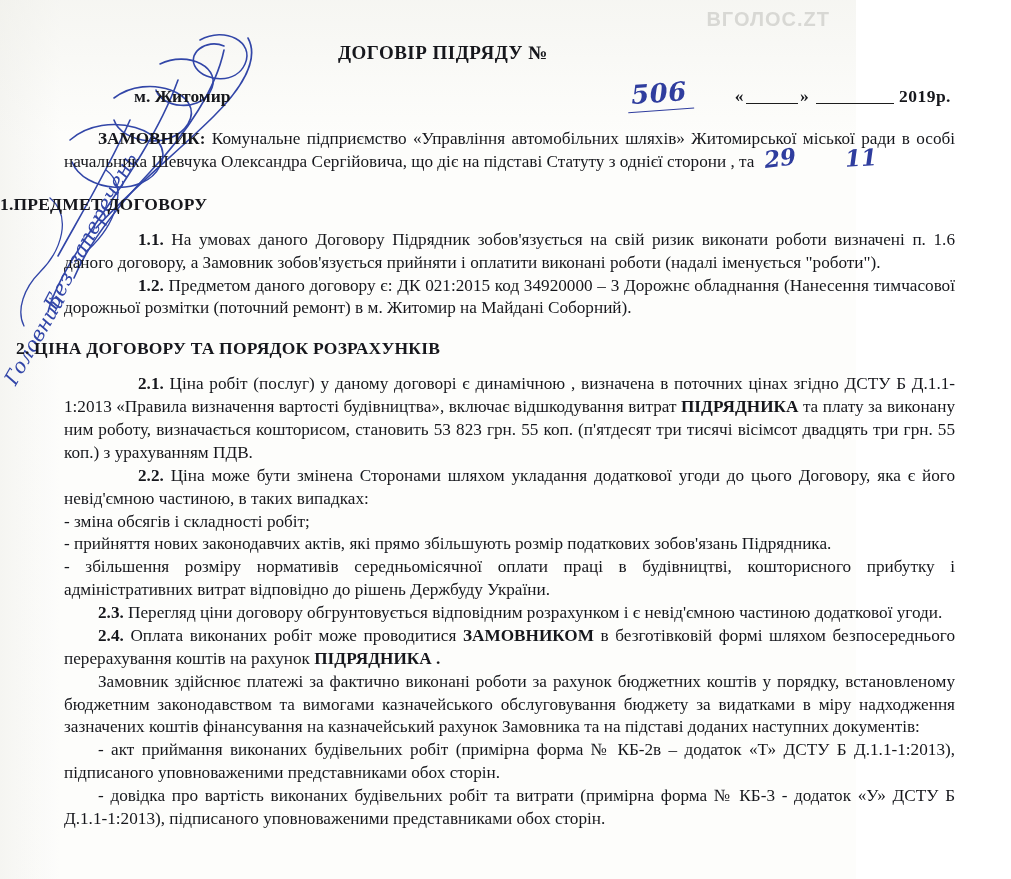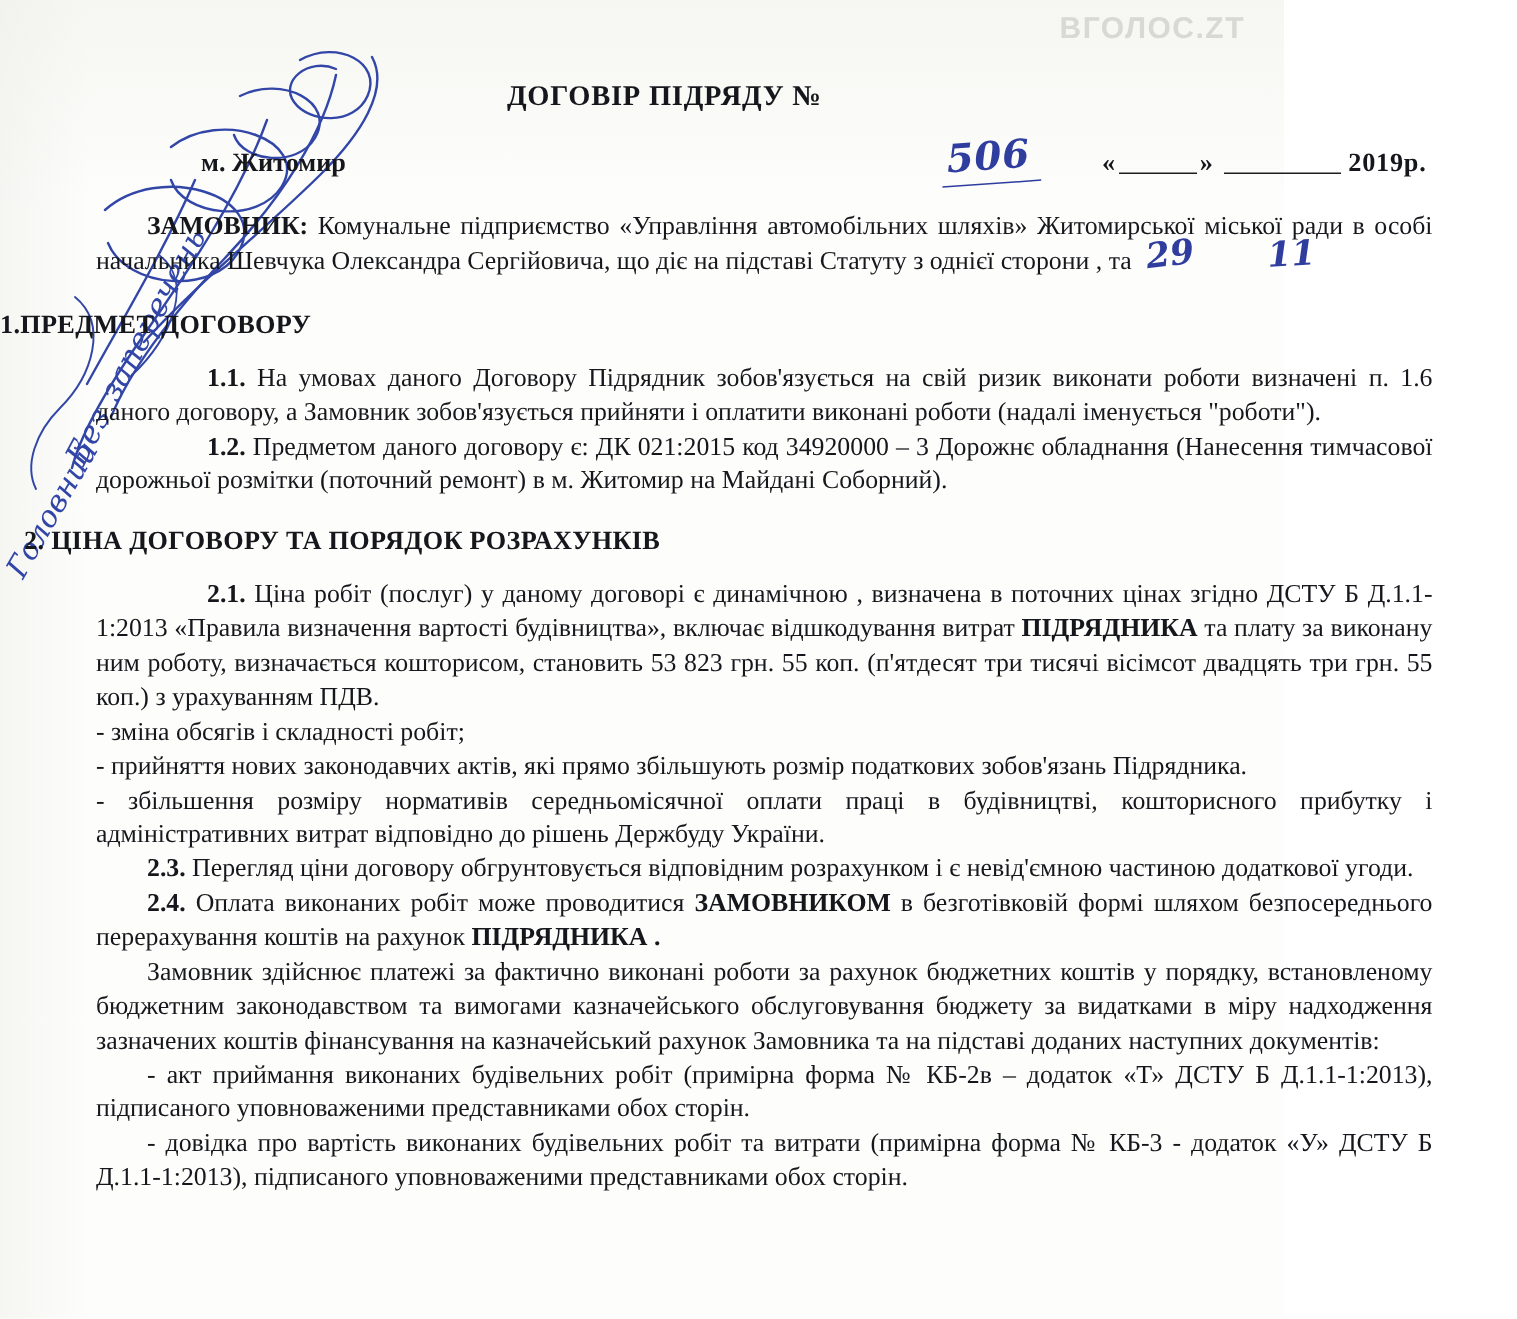--- a/index.html
+++ b/index.html
@@ -38,21 +38,21 @@
     font-family: "Liberation Sans", sans-serif;
     font-size: 20px;
     letter-spacing: 1px;
     color: #d8d8d4;
     font-weight: bold;
     user-select: none;
   }
   .content {
     position: absolute;
     left: 0;
-    top: 16px;
+    top: 4px;
     width: 1011px;
     padding: 0;
   }
   .title-row {
     position: relative;
     margin-top: 38px;
     text-align: center;
     font-size: 19px;
     font-weight: bold;
     letter-spacing: 0.5px;
@@ -254,20 +254,23 @@
     <p class="body">
       <span class="indent-lg"></span><b>1.2.</b><span> Предметом даного договору є:  ДК 021:2015 код 34920000 – 3 Дорожнє обладнання  (Нанесення тимчасової дорожньої розмітки (поточний ремонт) в м. Житомир на Майдані Соборний).</span>
     </p>
 
     <h2 class="section tight">2. ЦІНА ДОГОВОРУ ТА ПОРЯДОК РОЗРАХУНКІВ</h2>
 
     <p class="body">
       <span class="indent-lg"></span><b>2.1.</b><span> Ціна  робіт (послуг) у даному договорі є динамічною , визначена в поточних цінах згідно ДСТУ Б Д.1.1-1:2013 «Правила визначення вартості будівництва», включає відшкодування витрат </span><b>ПІДРЯДНИКА</b><span> та плату за виконану  ним роботу, визначається кошторисом, становить 53 823 грн. 55 коп. (п'ятдесят три тисячі вісімсот двадцять три грн. 55 коп.) з урахуванням ПДВ.</span>
     </p>
 
+    <p class="body">
+      <span class="indent-lg"></span><b>2.2.</b><span> Ціна може бути змінена Сторонами шляхом укладання додаткової угоди до цього Договору, яка є його невід'ємною частиною, в таких випадках:</span>
+    </p>
 
     <p class="dash-item">- зміна обсягів і складності робіт;</p>
     <p class="dash-item">- прийняття нових законодавчих актів, які прямо збільшують розмір податкових зобов'язань Підрядника.</p>
     <p class="dash-item">- збільшення розміру нормативів середньомісячної оплати праці в будівництві, кошторисного прибутку і адміністративних витрат відповідно до рішень Держбуду України.</p>
 
     <p class="body">
       <span class="indent"></span><b>2.3.</b><span> Перегляд ціни договору обгрунтовується відповідним розрахунком і є невід'ємною частиною додаткової угоди.</span>
     </p>
 
     <p class="body">

